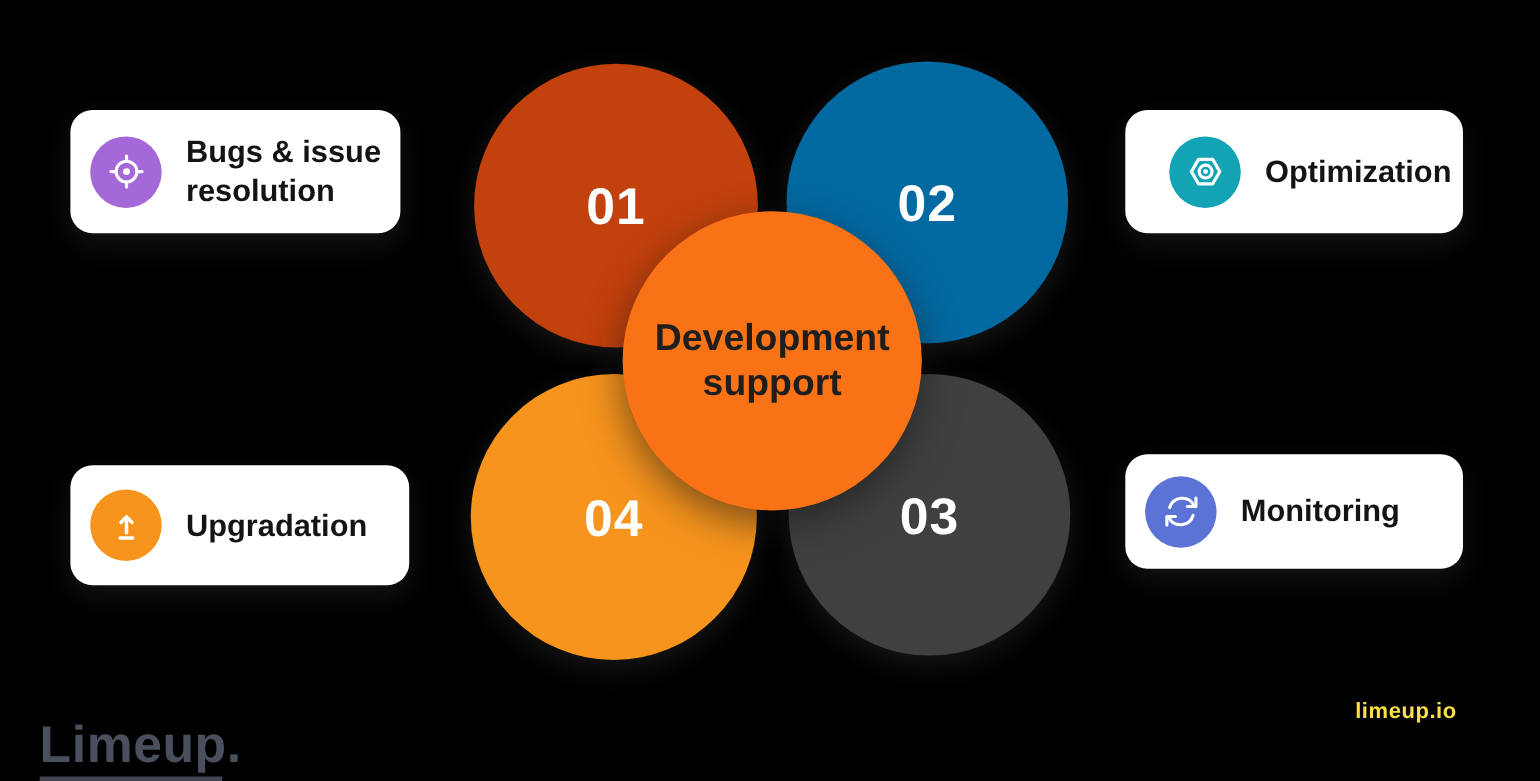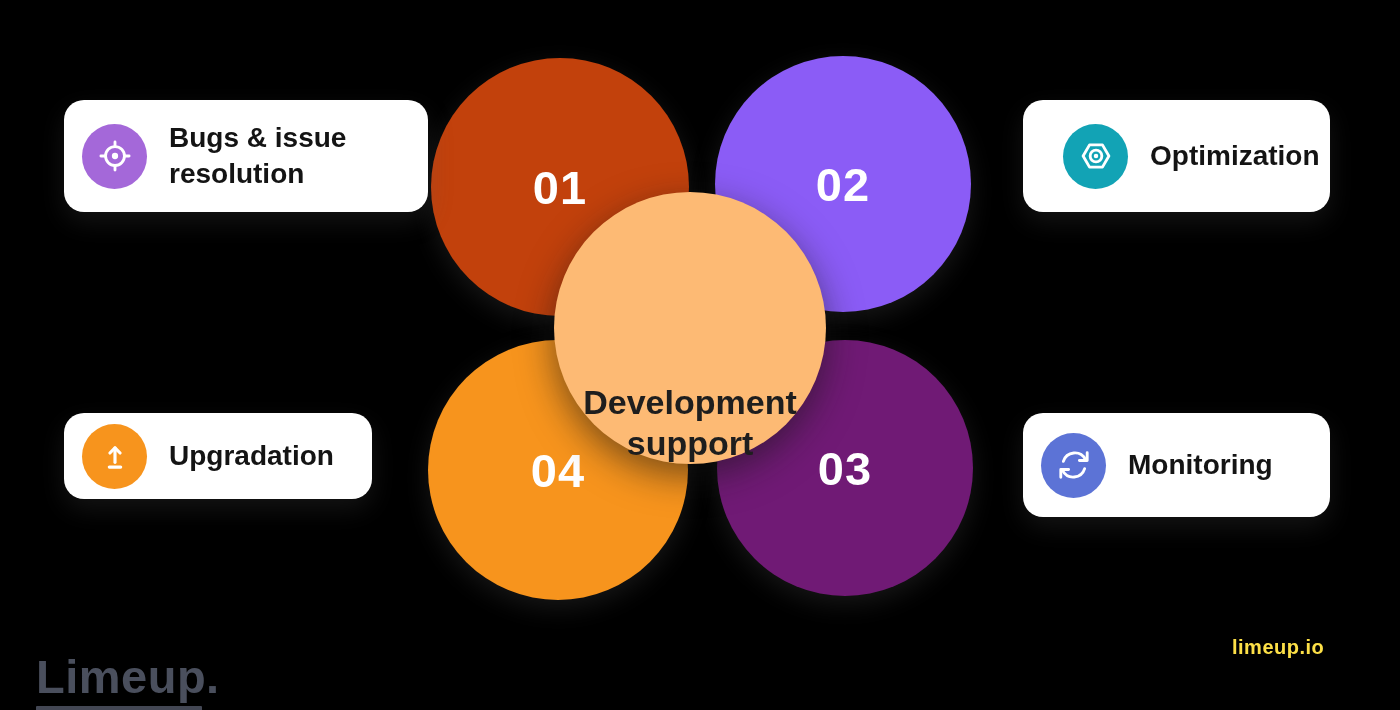--- a/index.html
+++ b/index.html
@@ -12,38 +12,38 @@
     position:absolute;border-radius:50%;
     display:flex;align-items:center;justify-content:center;
     color:#fff;font-weight:700;font-size:47px;letter-spacing:1px;
     box-shadow:0 8px 26px rgba(128,128,128,0.18);
   }
   .circle-01{left:431px;top:58px;width:258px;height:258px;}
   .circle-02{left:715px;top:56px;width:256px;height:256px;}
   .circle-03{left:717px;top:340px;width:256px;height:256px;}
   .circle-04{left:428px;top:340px;width:260px;height:260px;}
   .center-circle{
-    position:absolute;left:554px;top:192px;width:272px;height:272px;
-    background:#fdba74;border-radius:50%;z-index:2;
-    display:flex;align-items:flex-end;justify-content:center;text-align:center;
+    position:absolute;left:566px;top:192px;width:272px;height:272px;
+    background:#f97316;border-radius:50%;z-index:2;
+    display:flex;align-items:center;justify-content:center;text-align:center;
     box-shadow:0 12px 36px rgba(20,20,20,0.55);
   }
   .center-label{
     font-size:34px;line-height:1.2;font-weight:700;color:#1e1e1e;
     max-width:230px;
   }
   
   .card{
     position:absolute;background:#fff;border-radius:20px;
     display:flex;align-items:center;gap:22px;padding-left:18px;box-sizing:border-box;
     box-shadow:0 10px 26px rgba(90,90,90,0.22);
   }
-  .card-tl{left:64px;top:100px;width:364px;height:112px;}
+  .card-tl{left:64px;top:100px;width:300px;height:112px;}
   .card-tr{left:1023px;top:100px;width:307px;height:112px;padding-left:40px;}
-  .card-bl{left:64px;top:413px;width:308px;height:86px;}
+  .card-bl{left:64px;top:423px;width:308px;height:109px;}
   .card-br{left:1023px;top:413px;width:307px;height:104px;}
   .icon-bubble{
     width:65px;height:65px;border-radius:50%;flex:0 0 auto;
     display:flex;align-items:center;justify-content:center;
   }
   .icon-bubble svg{display:block;}
   .card-label{
     font-size:28px;font-weight:700;color:#141414;line-height:1.27;
     max-width:200px;
   }
@@ -63,24 +63,24 @@
   }
 </style>
 </head>
 <body>
 
 <div class="stage">
 
   <div class="circle circle-01" style="background-color: #c2410c;">
     <span>01</span>
   </div>
-  <div class="circle circle-02" style="background-color: #8b5cf6;">
+  <div class="circle circle-02" style="background-color: #0369a1;">
     <span>02</span>
   </div>
-  <div class="circle circle-03" style="background-color: #701a75; text-align: right;">
+  <div class="circle circle-03" style="background-color: #404040; text-align: right;">
     <span>03</span>
   </div>
   <div class="circle circle-04" style="background-color: rgb(247, 148, 29);">
     <span>04</span>
   </div>
 
   <div class="center-circle">
     <div class="center-label">Development support</div>
   </div>
 

